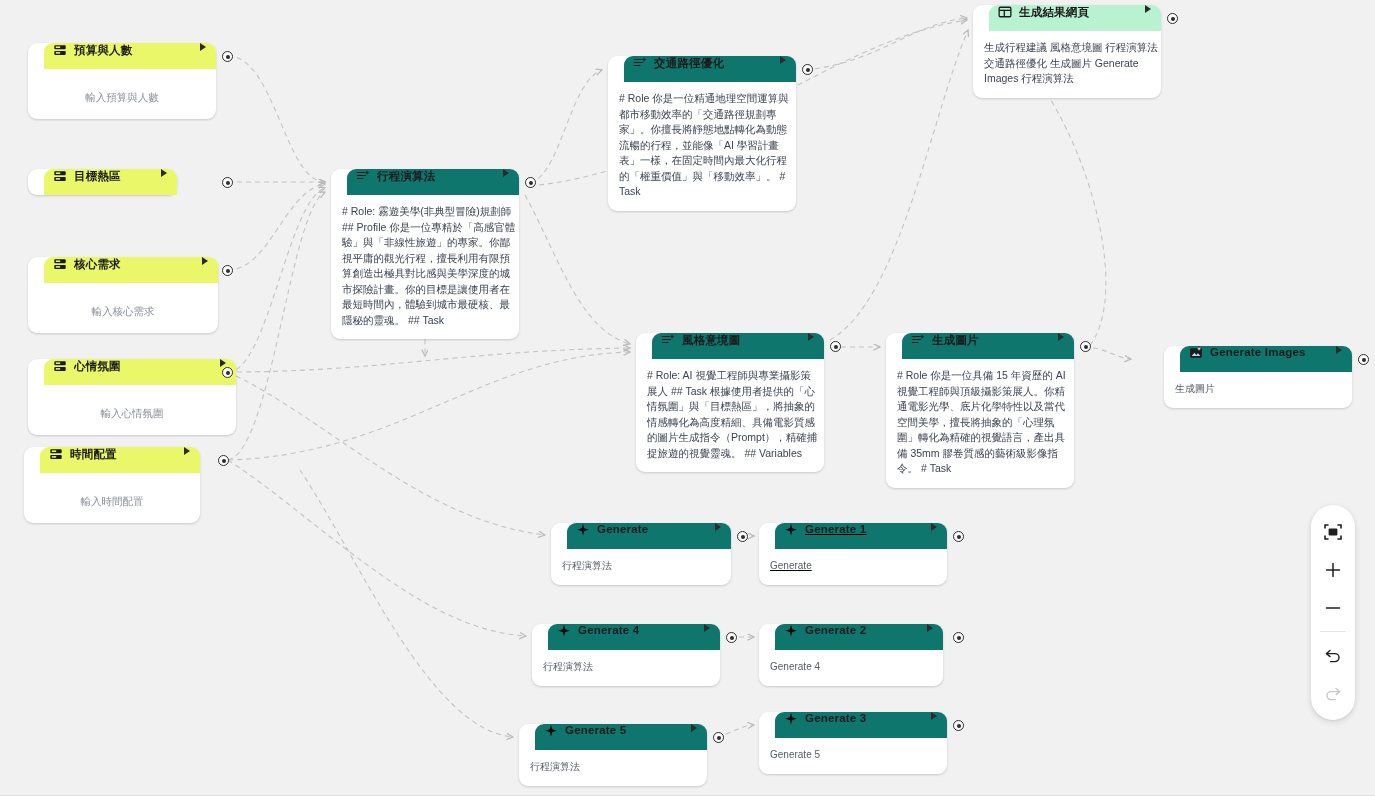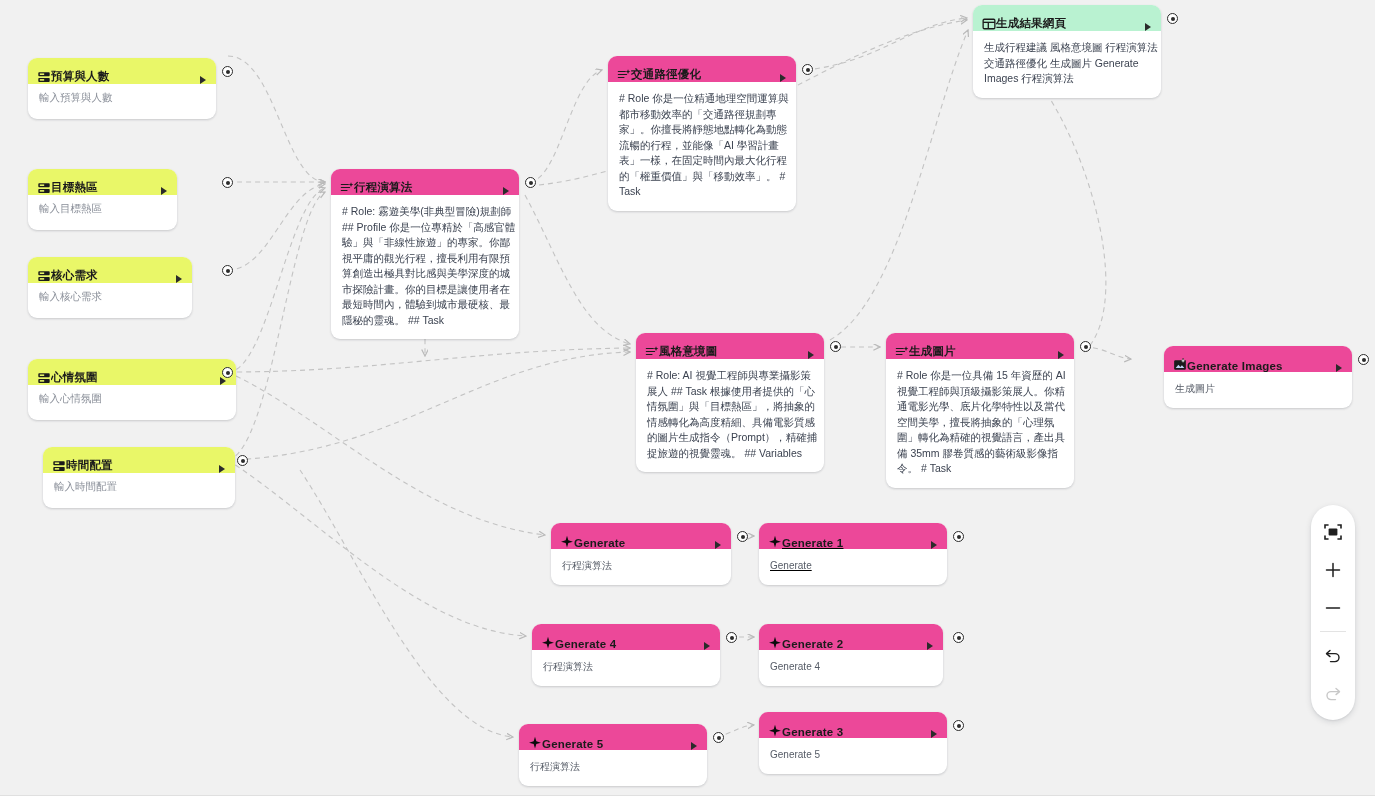--- a/index.html
+++ b/index.html
@@ -24,46 +24,48 @@
   
   .node {
     position: absolute;
     border-radius: 9px;
     background: #ffffff;
     box-shadow: 0 1px 2px rgba(16,24,40,.10), 0 1px 3px rgba(16,24,40,.08);
     overflow: visible;
   }
   .node-header {
     display: flex;
-    align-items: flex-end;
+    align-items: flex-start;
     height: 26px;
     padding: 0 8px 0 9px;
     border-radius: 9px 9px 0 0;
+    gap: 7px;
+    margin-left: 16px;
   }
   .node-header.yellow { background: #e9f768; }
-  .node-header.blue   { background: #ec4899; }
+  .node-header.blue   { background: #0f766e; }
   .node-header.green  { background: #b9f2d1; }
   .node-title {
     font-size: 11.5px;
     font-weight: bold;
     color: #1b1b1b;
     letter-spacing: .2px;
     white-space: nowrap;
     overflow: hidden;
     text-overflow: ellipsis;
     flex: 1;
   }
   .node-body {
     padding: 9px 3px 11px 11px;
     font-size: 10.5px;
     line-height: 15.5px;
     color: #3b4250;
     word-break: break-word;
   }
-  .node-body.placeholder { color: #8a8f99; padding: 6px 11px 13px 11px; }
+  .node-body.placeholder { color: #8a8f99; padding: 21px 11px 13px 11px; text-align: center; }
   .node-body.small { font-size: 10px; color: #555b66; }
 
   
   .run-arrow {
     width: 0; height: 0;
     border-left: 6px solid #2b2b2b;
     border-top: 4px solid transparent;
     border-bottom: 4px solid transparent;
     flex: 0 0 auto;
     margin-right: 2px;
@@ -167,21 +169,21 @@
 
       <path d="M730,637 C742,637 744,637 754,637"></path>
 
       <path d="M717,737 C735,732 740,726 754,725"></path>
 
       <path d="M425,330 C425,345 425,350 425,356"></path>
     </g>
   </svg>
 
   <div id="nodes">
-      <div class="node" style="left: 28px; top: 58px; width: 188px;">
+      <div class="node" style="left: 28px; top: 43px; width: 188px;">
         <div class="node-header yellow">
           <svg width="14" height="14" viewBox="0 0 16 16" class="icon">
             <rect x="1.5" y="2.5" width="13" height="4.6" rx="1" fill="#1b1b1b"></rect>
             <rect x="3.2" y="3.9" width="5" height="1.8" fill="#e9f768"></rect>
             <rect x="1.5" y="9" width="13" height="4.6" rx="1" fill="#1b1b1b"></rect>
             <rect x="3.2" y="10.4" width="5" height="1.8" fill="#e9f768"></rect>
           </svg>
           <span class="node-title">預算與人數</span>
           <span class="run-arrow"></span>
         </div>
@@ -192,24 +194,23 @@
         <div class="node-header yellow">
           <svg width="14" height="14" viewBox="0 0 16 16" class="icon">
             <rect x="1.5" y="2.5" width="13" height="4.6" rx="1" fill="#1b1b1b"></rect>
             <rect x="3.2" y="3.9" width="5" height="1.8" fill="#e9f768"></rect>
             <rect x="1.5" y="9" width="13" height="4.6" rx="1" fill="#1b1b1b"></rect>
             <rect x="3.2" y="10.4" width="5" height="1.8" fill="#e9f768"></rect>
           </svg>
           <span class="node-title">目標熱區</span>
           <span class="run-arrow"></span>
         </div>
-        <div class="node-body placeholder">輸入目標熱區</div>
-        <span class="handle-dot" style="left: 194px;"></span>
-      </div>
-      <div class="node" style="left: 28px; top: 257px; width: 164px;">
+        <span class="handle-dot" style="left: 194px;"></span>
+      </div>
+      <div class="node" style="left: 28px; top: 257px; width: 190px;">
         <div class="node-header yellow">
           <svg width="14" height="14" viewBox="0 0 16 16" class="icon">
             <rect x="1.5" y="2.5" width="13" height="4.6" rx="1" fill="#1b1b1b"></rect>
             <rect x="3.2" y="3.9" width="5" height="1.8" fill="#e9f768"></rect>
             <rect x="1.5" y="9" width="13" height="4.6" rx="1" fill="#1b1b1b"></rect>
             <rect x="3.2" y="10.4" width="5" height="1.8" fill="#e9f768"></rect>
           </svg>
           <span class="node-title">核心需求</span>
           <span class="run-arrow"></span>
         </div>
@@ -223,21 +224,21 @@
             <rect x="3.2" y="3.9" width="5" height="1.8" fill="#e9f768"></rect>
             <rect x="1.5" y="9" width="13" height="4.6" rx="1" fill="#1b1b1b"></rect>
             <rect x="3.2" y="10.4" width="5" height="1.8" fill="#e9f768"></rect>
           </svg>
           <span class="node-title">心情氛圍</span>
           <span class="run-arrow"></span>
         </div>
         <div class="node-body placeholder">輸入心情氛圍</div>
         <span class="handle-dot" style="left: 194px;"></span>
       </div>
-      <div class="node" style="left: 43px; top: 447px; width: 192px;">
+      <div class="node" style="left: 24px; top: 447px; width: 176px;">
         <div class="node-header yellow">
           <svg width="14" height="14" viewBox="0 0 16 16" class="icon">
             <rect x="1.5" y="2.5" width="13" height="4.6" rx="1" fill="#1b1b1b"></rect>
             <rect x="3.2" y="3.9" width="5" height="1.8" fill="#e9f768"></rect>
             <rect x="1.5" y="9" width="13" height="4.6" rx="1" fill="#1b1b1b"></rect>
             <rect x="3.2" y="10.4" width="5" height="1.8" fill="#e9f768"></rect>
           </svg>
           <span class="node-title">時間配置</span>
           <span class="run-arrow"></span>
         </div>

